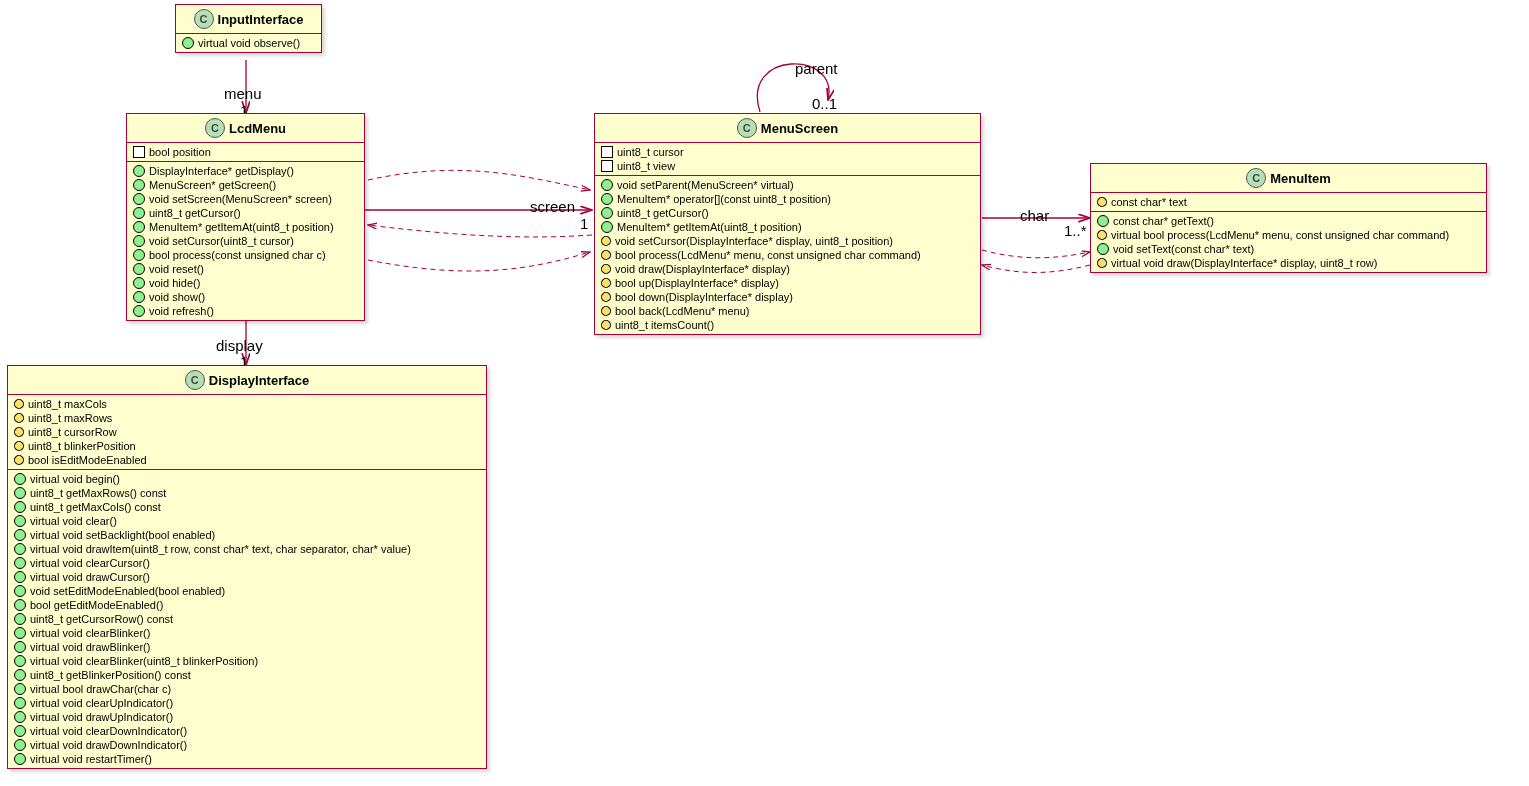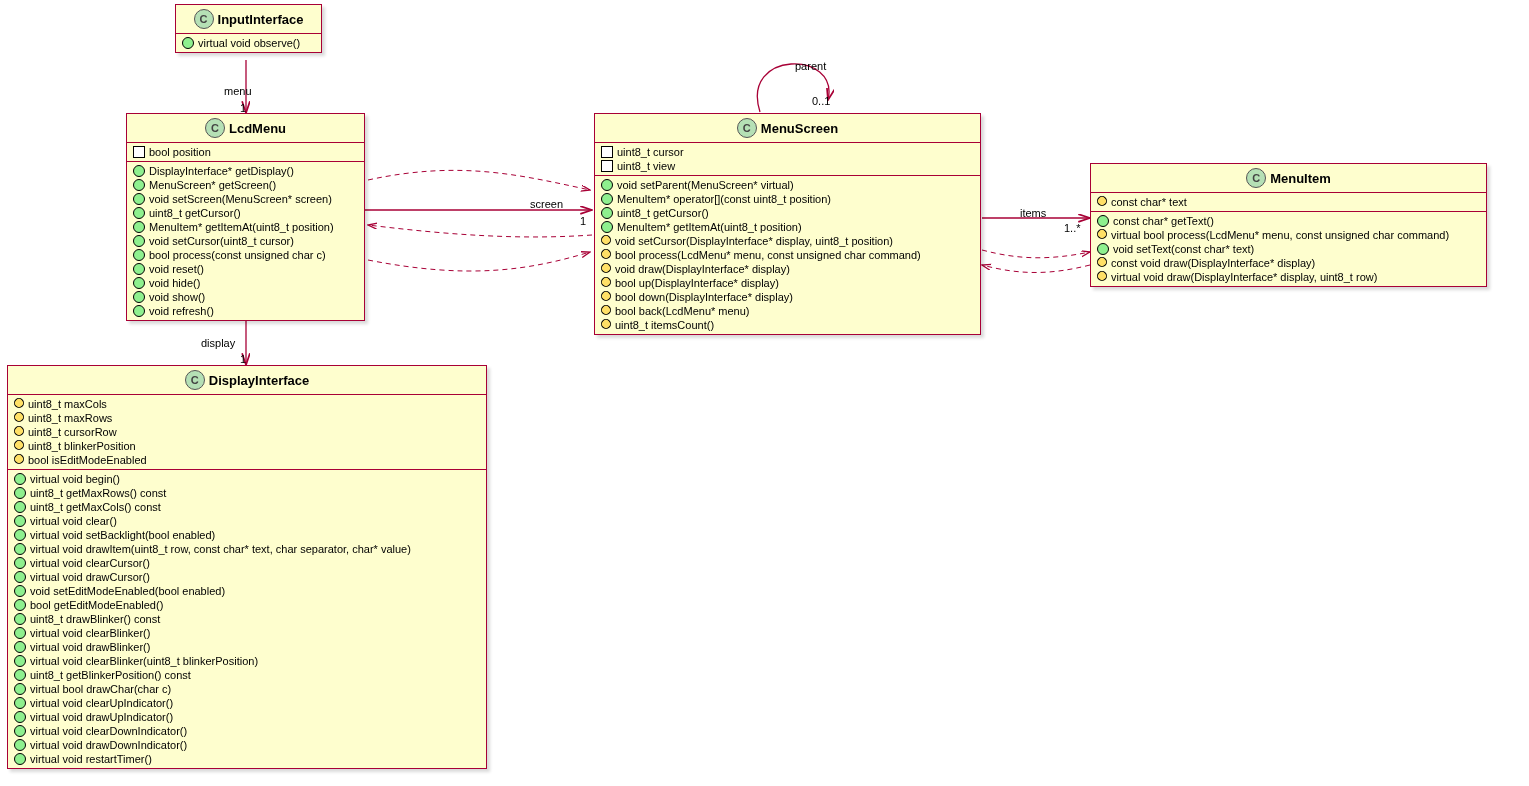--- a/index.html
+++ b/index.html
@@ -1,27 +1,27 @@
 <!DOCTYPE html>
 <html><head>
 <meta charset="utf-8">
 <style>
 body{font-family:sans-serif;font-size:11px;background:#fff;margin:0;padding:0;width:1529px;height:786px;position:relative}
 .uml-class{position:absolute;background:#fefece;border:1.5px solid #a80036;box-shadow:3px 3px 3px rgba(0,0,0,.15)}
 .uml-header{text-align:center;font-weight:bold;font-size:13px;border-bottom:1.5px solid #a80036;padding:4px 6px;display:flex;align-items:center;justify-content:center;gap:4px}
 .uml-section{border-bottom:1.5px solid #a80036;padding:2px 6px}
 .uml-section:last-child{border-bottom:none}
-.row{display:flex;align-items:flex-start;gap:4px;padding:1px 0;white-space:nowrap}
+.row{display:flex;align-items:center;gap:4px;padding:1px 0;white-space:nowrap}
 .vis{width:10px;height:10px;border-radius:50%;border:1px solid #000;flex:none}
 .vis-public{background:#8ef08e}
 .vis-private{background:#fff;border-radius:0}
 .vis-protected{background:#ffe066;transform:rotate(45deg);width:8px;height:8px}
 .stereo{width:18px;height:18px;border-radius:50%;background:#b5e0b5;border:1px solid #555;display:inline-flex;align-items:center;justify-content:center;font-weight:bold;font-size:11px;color:#444}
 svg.conn{position:absolute;left:0;top:0;width:1529px;height:786px;pointer-events:none}
-.lbl{position:absolute;font-size:11px;color:#000}
+.lbl{position:absolute;font-size:15px;color:#000}
 </style>
 </head>
 <body>
 
 <svg class="conn">
   <defs>
     <marker id="arrow" markerWidth="10" markerHeight="10" refX="9" refY="3" orient="auto">
       <path d="M0,0 L9,3 L0,6" fill="none" stroke="#a80036" stroke-width="1.3"></path>
     </marker>
   </defs>
@@ -41,23 +41,23 @@
   <path d="M368,260 C470,280 530,270 590,252" fill="none" stroke="#a80036" stroke-width="1" stroke-dasharray="5,4" marker-end="url(#arrow)"></path>
 
   <path d="M982,250 C1020,260 1050,260 1090,252" fill="none" stroke="#a80036" stroke-width="1" stroke-dasharray="5,4" marker-end="url(#arrow)"></path>
   <path d="M1090,265 C1050,275 1020,275 982,265" fill="none" stroke="#a80036" stroke-width="1" stroke-dasharray="5,4" marker-end="url(#arrow)"></path>
 </svg>
 
 <span class="lbl" style="left:224px;top:85px">menu</span>
 <span class="lbl" style="left:240px;top:102px">1</span>
 <span class="lbl" style="left:530px;top:198px">screen</span>
 <span class="lbl" style="left:580px;top:215px">1</span>
-<span class="lbl" style="left:201px;top:337px">display</span>
+<span class="lbl" style="left:216px;top:337px">display</span>
 <span class="lbl" style="left:240px;top:353px">1</span>
-<span class="lbl" style="left:1020px;top:207px">items</span>
+<span class="lbl" style="left:1020px;top:207px">char</span>
 <span class="lbl" style="left:1064px;top:222px">1..*</span>
 <span class="lbl" style="left:795px;top:60px">parent</span>
 <span class="lbl" style="left:812px;top:95px">0..1</span>
 
 <div class="uml-class" style="left:175px;top:4px;width:145px">
 <div class="uml-header">
       <span class="stereo">C</span>
       <span>InputInterface</span>
     </div>
 <div class="uml-section">
@@ -209,24 +209,20 @@
       <div class="row">
         <span class="vis vis-protected"></span>
         <span>virtual bool process(LcdMenu* menu, const unsigned char command)</span>
       </div>
       <div class="row">
         <span class="vis vis-public"></span>
         <span>void setText(const char* text)</span>
       </div>
       <div class="row">
         <span class="vis vis-protected"></span>
-        <span>const void draw(DisplayInterface* display)</span>
-      </div>
-      <div class="row">
-        <span class="vis vis-protected"></span>
         <span>virtual void draw(DisplayInterface* display, uint8_t row)</span>
       </div>
     </div>
 </div>
 
 <div class="uml-class" style="left:7px;top:365px;width:478px">
 <div class="uml-header">
       <span class="stereo">C</span>
       <span>DisplayInterface</span>
     </div>
@@ -288,21 +284,21 @@
       <div class="row">
         <span class="vis vis-public"></span>
         <span>void setEditModeEnabled(bool enabled)</span>
       </div>
       <div class="row">
         <span class="vis vis-public"></span>
         <span>bool getEditModeEnabled()</span>
       </div>
       <div class="row">
         <span class="vis vis-public"></span>
-        <span>uint8_t drawBlinker() const</span>
+        <span>uint8_t getCursorRow() const</span>
       </div>
       <div class="row">
         <span class="vis vis-public"></span>
         <span>virtual void clearBlinker()</span>
       </div>
       <div class="row">
         <span class="vis vis-public"></span>
         <span>virtual void drawBlinker()</span>
       </div>
       <div class="row">

